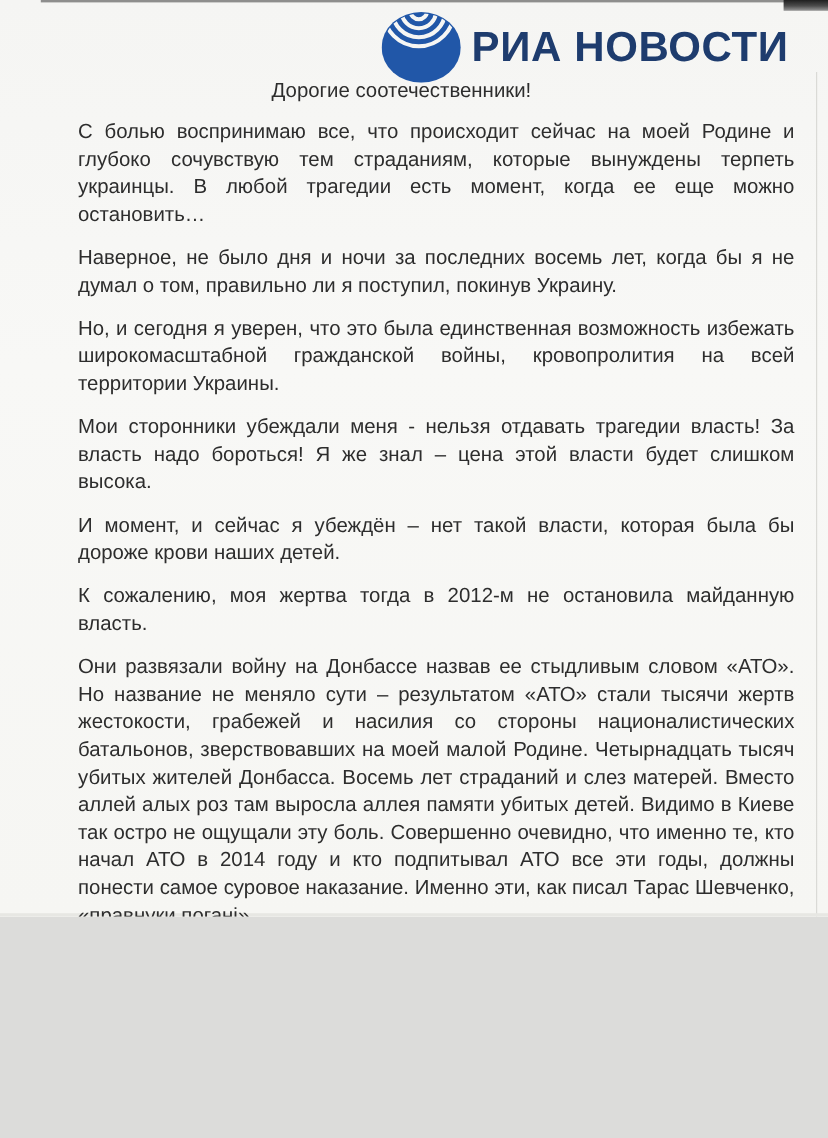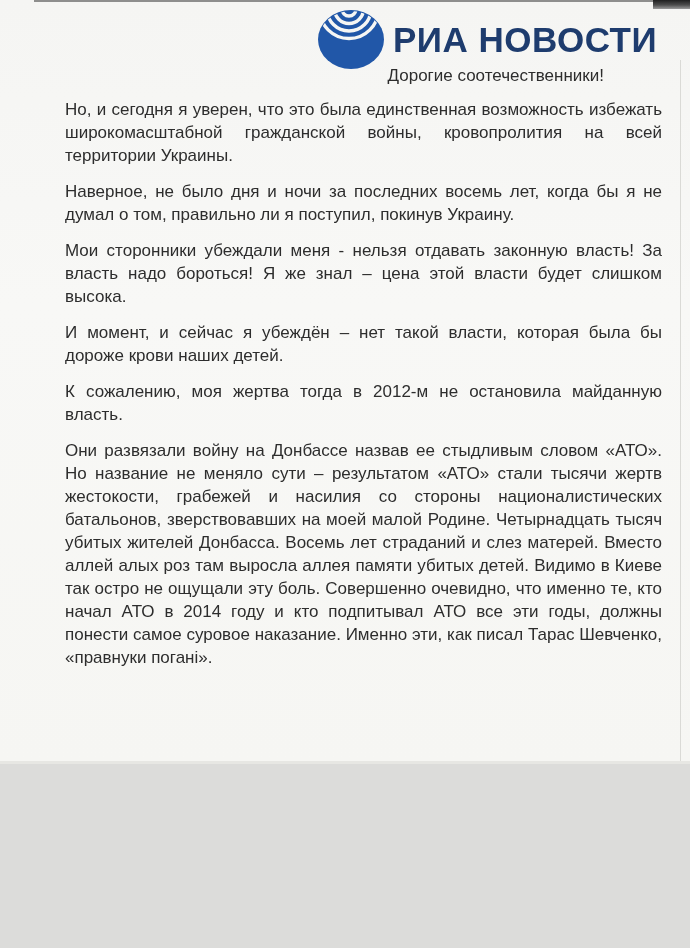--- a/index.html
+++ b/index.html
@@ -23,21 +23,21 @@
   .logo .globe{display:block;}
   .logo .wordmark{
     margin:12px 0 0 9px;
     font-size:35px;font-weight:bold;letter-spacing:.5px;
     color:#1e3c6e;white-space:nowrap;line-height:1;
   }
 
   
   .content{position:absolute;left:65px;top:64px;width:597px;z-index:1;color:#2d2d2d;}
   .salutation{
-    font-size:17px;line-height:23px;text-align:right;
+    font-size:17px;line-height:23px;text-align:center;
     margin:0 58px 11px 0;color:#2d2d2d;
   }
   .paragraphs p{
     margin:0 0 13px 0;
     font-size:17px;line-height:23px;
     text-align:justify;text-align-last:left;
     color:#2d2d2d;
   }
 </style>
 </head>
@@ -65,22 +65,23 @@
         <circle cx="31" cy="-1" r="29.5"></circle>
       </g>
     </svg>
     <div class="wordmark">РИА НОВОСТИ</div>
   </div>
 
   <div class="content">
     <div class="salutation">Дорогие соотечественники!</div>
     <div class="paragraphs">
 
+        <p class="para">С болью воспринимаю все, что происходит сейчас на моей Родине и глубоко сочувствую тем страданиям, которые вынуждены терпеть украинцы. В любой трагедии есть момент, когда ее еще можно остановить…</p>
+        <p class="para">Наверное, не было дня и ночи за последних восемь лет, когда бы я не думал о том, правильно ли я поступил, покинув Украину.</p>
         <p class="para">Но, и сегодня я уверен, что это была единственная возможность избежать широкомасштабной гражданской войны, кровопролития на всей территории Украины.</p>
-        <p class="para">Наверное, не было дня и ночи за последних восемь лет, когда бы я не думал о том, правильно ли я поступил, покинув Украину.</p>
-        <p class="para">Мои сторонники убеждали меня - нельзя отдавать законную власть! За власть надо бороться! Я же знал – цена этой власти будет слишком высока.</p>
+        <p class="para">Мои сторонники убеждали меня - нельзя отдавать трагедии власть! За власть надо бороться! Я же знал – цена этой власти будет слишком высока.</p>
         <p class="para">И момент, и сейчас я убеждён – нет такой власти, которая была бы дороже крови наших детей.</p>
         <p class="para">К сожалению, моя жертва тогда в 2012-м не остановила майданную власть.</p>
         <p class="para">Они развязали войну на Донбассе назвав ее стыдливым словом «АТО». Но название не меняло сути – результатом «АТО» стали тысячи жертв жестокости, грабежей и насилия со стороны националистических батальонов, зверствовавших на моей малой Родине. Четырнадцать тысяч убитых жителей Донбасса. Восемь лет страданий и слез матерей. Вместо аллей алых роз там выросла аллея памяти убитых детей. Видимо в Киеве так остро не ощущали эту боль. Совершенно очевидно, что именно те, кто начал АТО в 2014 году и кто подпитывал АТО все эти годы, должны понести самое суровое наказание. Именно эти, как писал Тарас Шевченко, «правнуки погані».</p>
       </div>
   </div>
 
 </div>
 
 </body></html>

